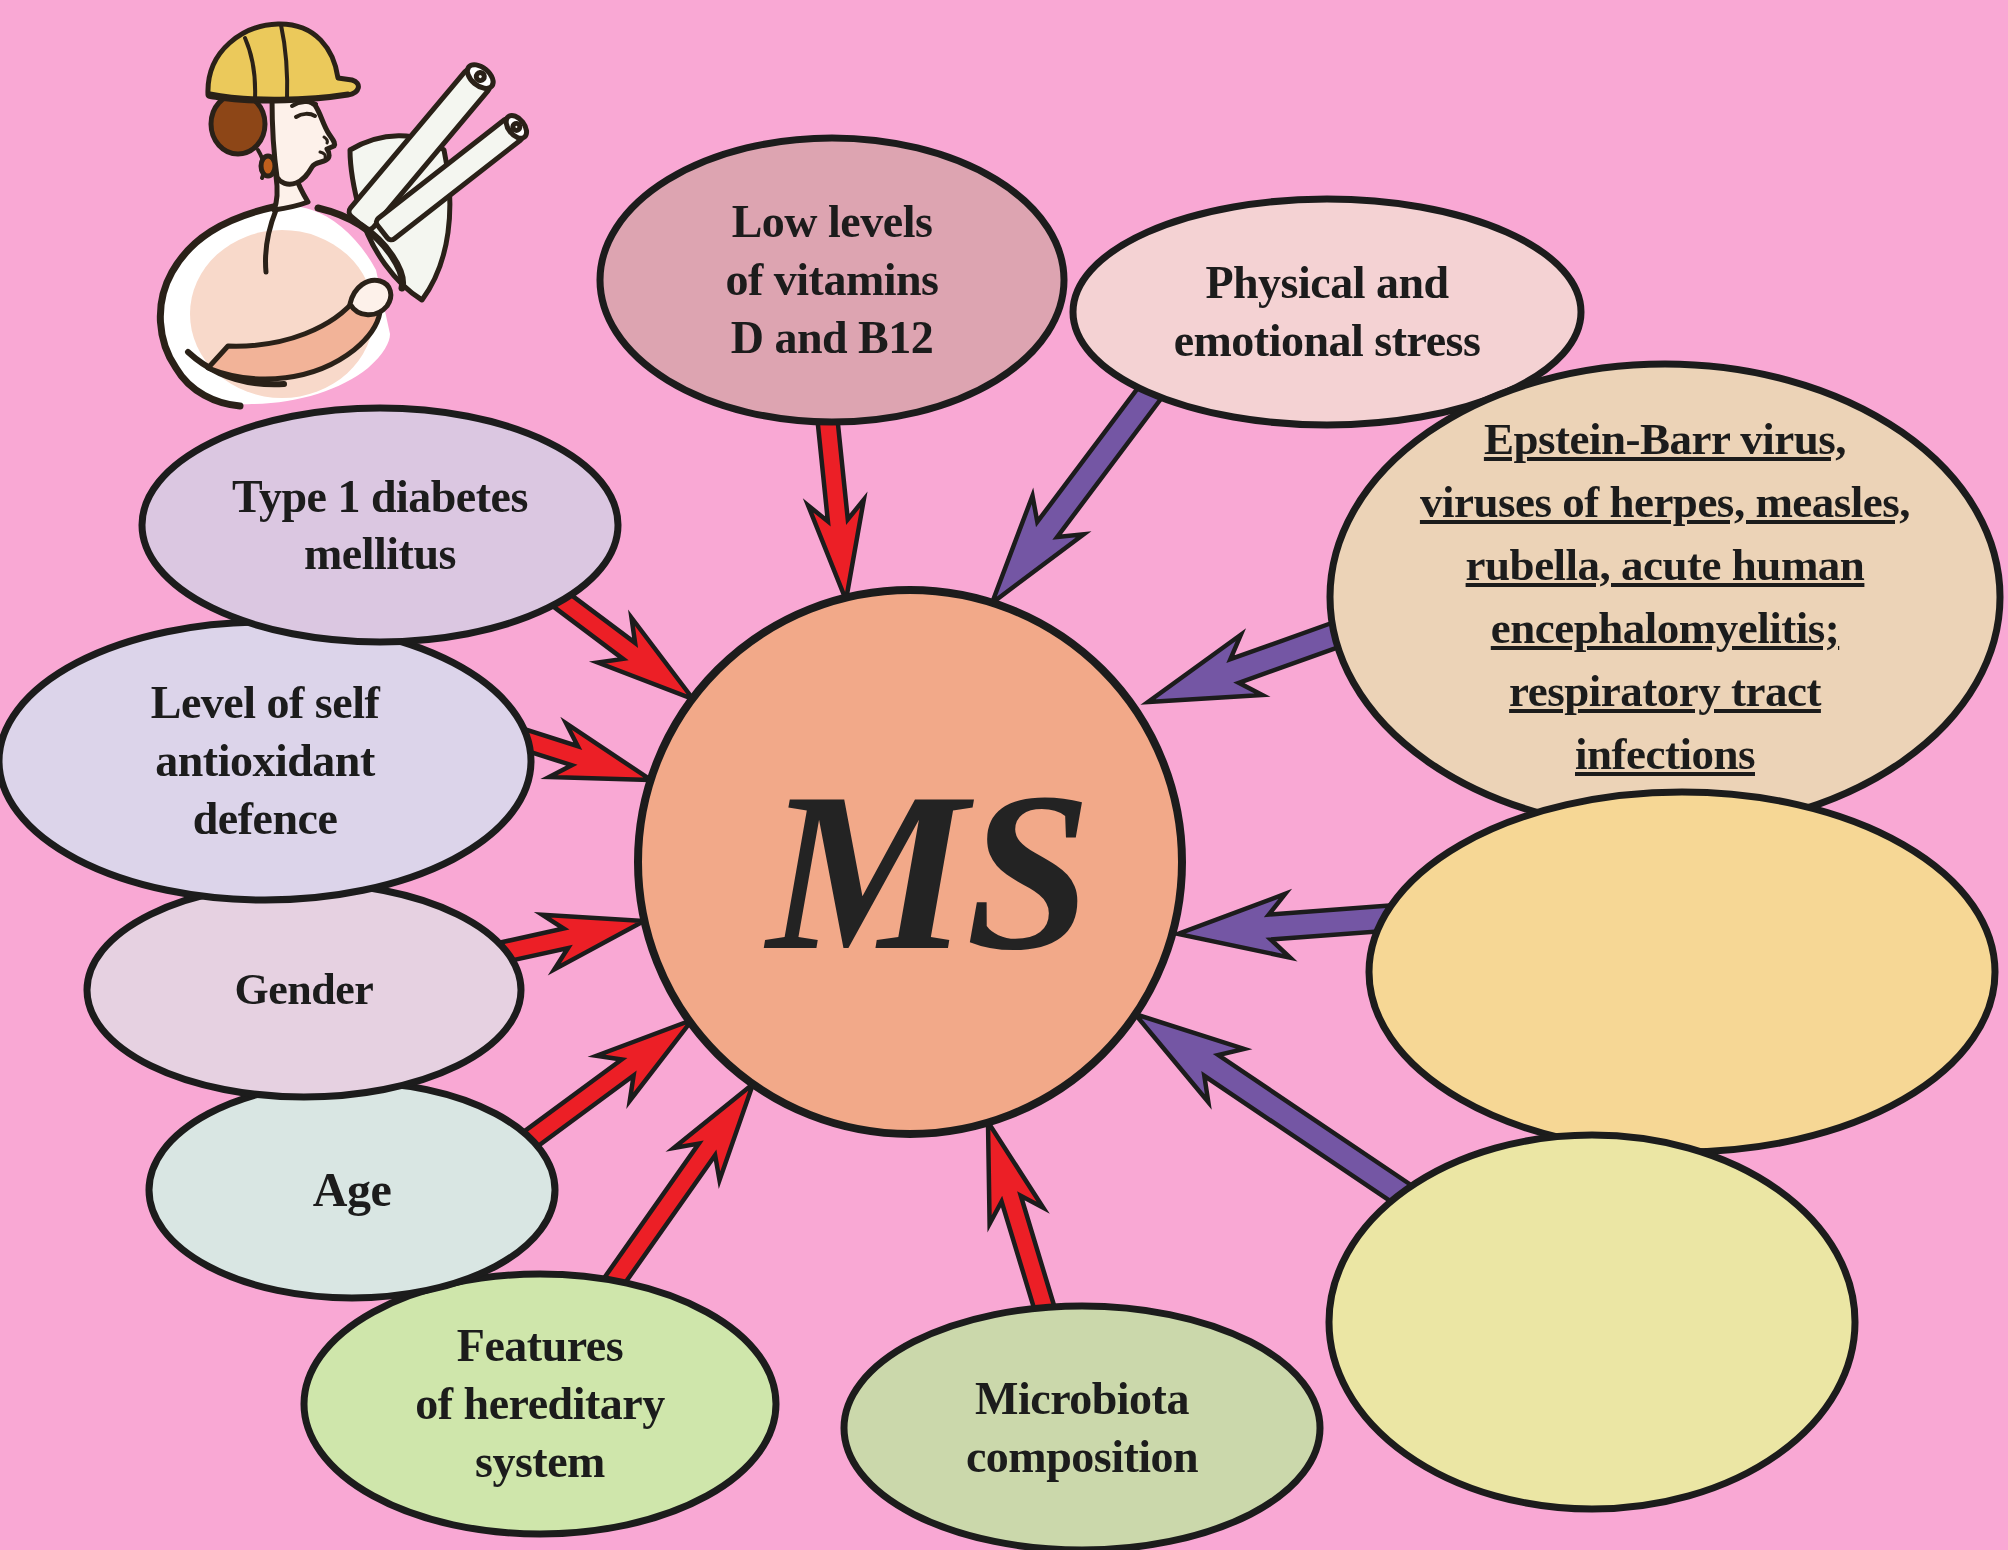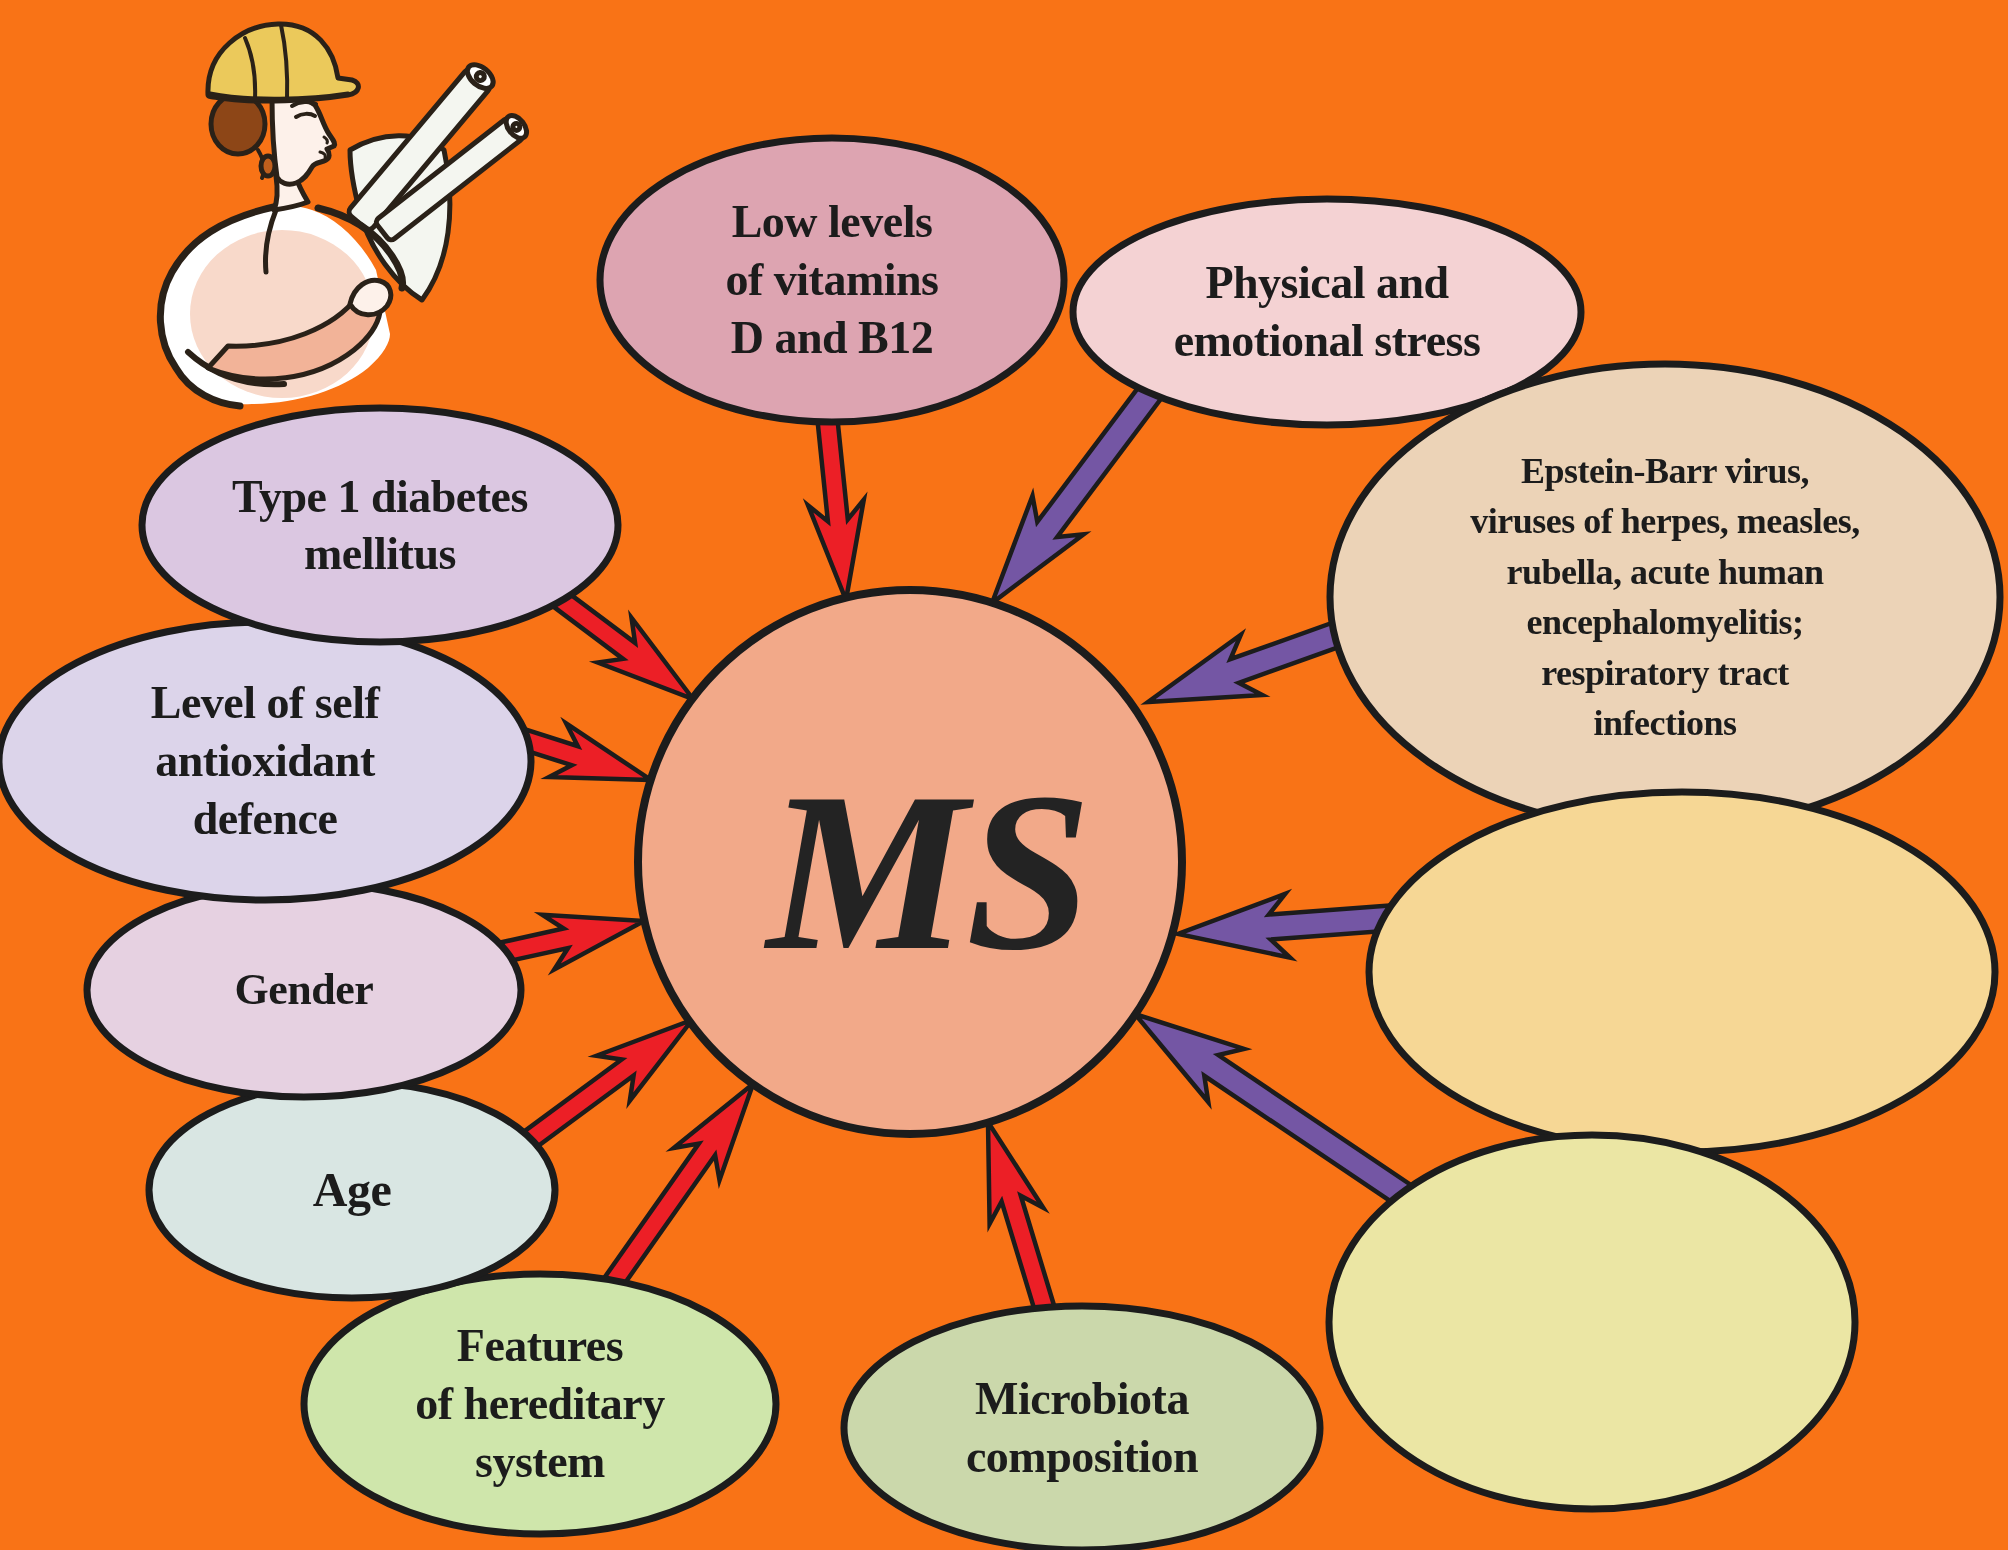--- a/index.html
+++ b/index.html
@@ -1,16 +1,16 @@
 <!DOCTYPE html>
 <html><head>
 <meta charset="utf-8">
 <style>
   html,body{margin:0;padding:0;background:#ffffff;}
-  .stage{position:relative;width:2008px;height:1550px;background:#f97316;overflow:hidden;
+  .stage{position:relative;width:2008px;height:1550px;background:#f9a8d4;overflow:hidden;
          font-family:"Liberation Serif","DejaVu Serif",serif;}
   #diagram{position:absolute;left:0;top:0;}
   #labels{position:absolute;left:0;top:0;width:100%;height:100%;pointer-events:none;}
   .node-label{
     position:absolute;
     transform:translate(-50%,-50%);
     text-align:center;
     font-weight:700;
     color:#1c1c1c;
     white-space:pre-line;
@@ -101,21 +101,21 @@
         <circle cx="910" cy="862" r="272" fill="#f2a989" stroke="#1c1c1c" stroke-width="8"></circle>
       </g>
   </svg>
 
   <div id="labels">
       <div class="node-label" style="left: 832px; top: 280px; width: 412px; font-size: 46px; line-height: 1.26;">Low levels
 of vitamins
 D and B12</div>
       <div class="node-label" style="left: 1327px; top: 312px; width: 456px; font-size: 46px; line-height: 1.26;">Physical and
 emotional stress</div>
-      <div class="node-label" style="left: 1665px; top: 597px; width: 618px; font-size: 36px; line-height: 1.4;">Epstein-Barr virus,
+      <div class="node-label" style="left: 1665px; top: 597px; width: 618px; font-size: 45px; line-height: 1.4; text-decoration: underline;">Epstein-Barr virus,
 viruses of herpes, measles,
 rubella, acute human
 encephalomyelitis;
 respiratory tract
 infections</div>
       <div class="node-label" style="left: 540px; top: 1404px; width: 420px; font-size: 46px; line-height: 1.26;">Features
 of hereditary
 system</div>
       <div class="node-label" style="left: 1082px; top: 1428px; width: 424px; font-size: 46px; line-height: 1.26;">Microbiota
 composition</div>

